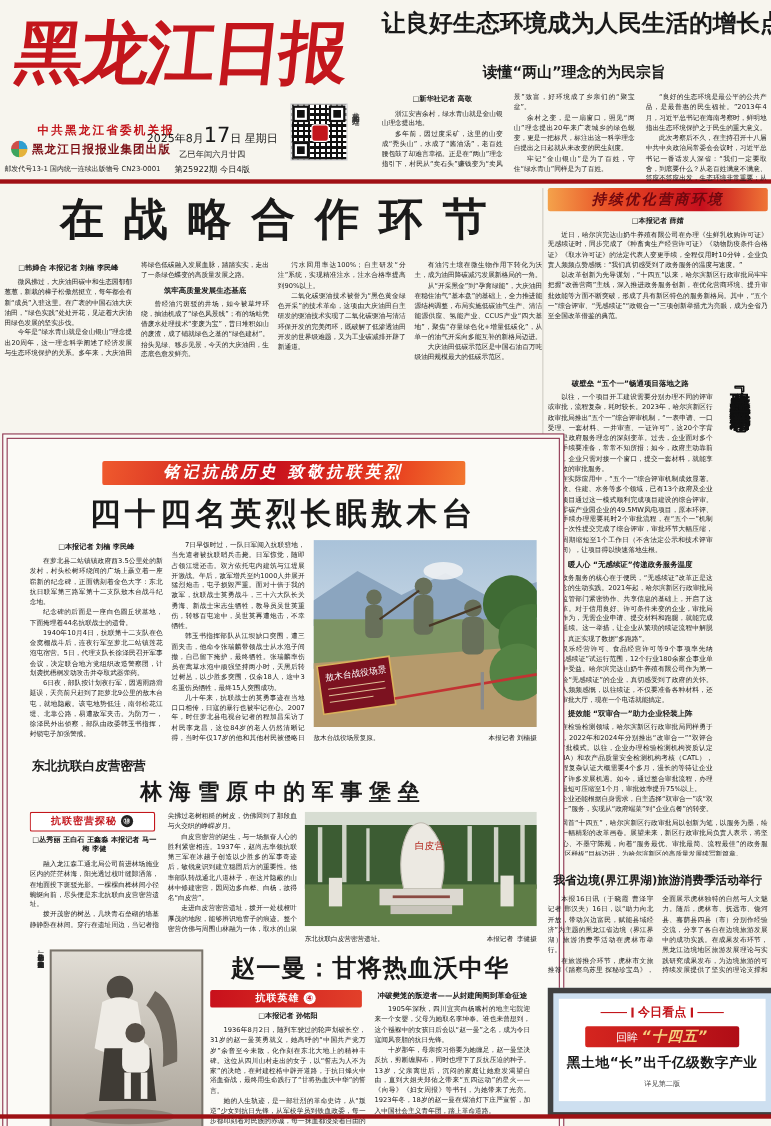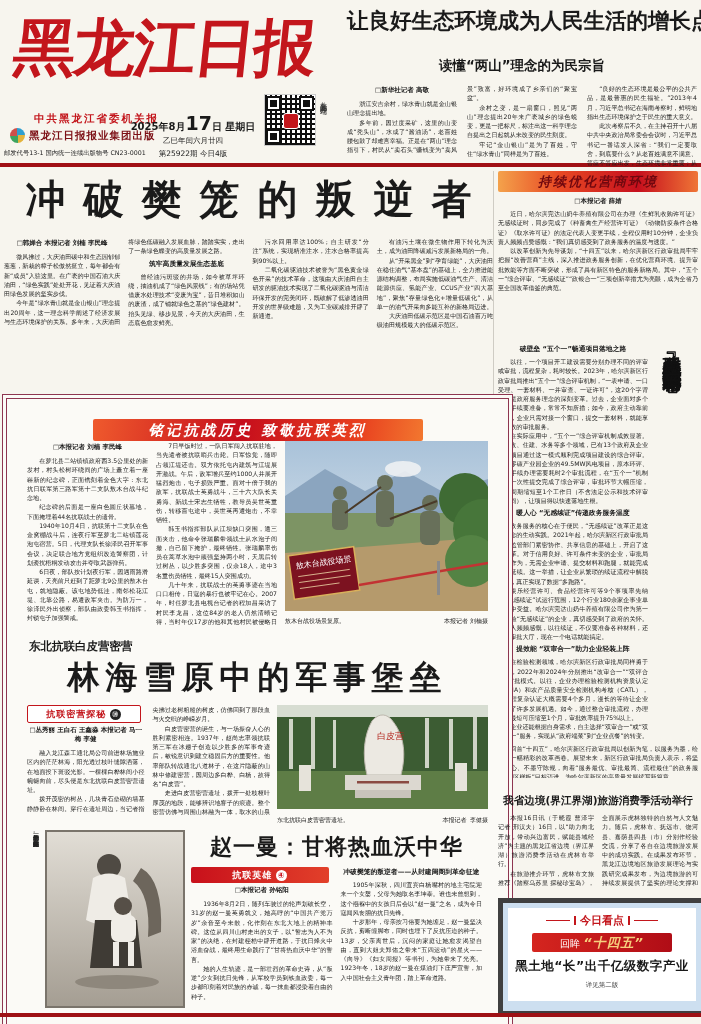--- a/index.html
+++ b/index.html
@@ -9,21 +9,21 @@
   
   .brand{left:14px;top:0px;font-size:62px;font-weight:bold;color:#c3161c;
          font-family:"DejaVu Serif",serif;transform:skewX(-6deg);letter-spacing:-2px;line-height:1.55;}
   .organ{left:34px;top:112px;color:#c3161c;font-size:10.5px;font-weight:bold;letter-spacing:2px;}
   .pubrow{left:10px;top:128px;display:flex;align-items:center;gap:4px;}
   .logo{width:15px;height:15px;border-radius:50%;
         background:conic-gradient(#2f9fd0 0 25%,#e4b33b 0 50%,#3da45f 0 75%,#cf4f49 0 100%);}
   .pubtxt{font-size:10.5px;font-weight:bold;color:#7d1016;letter-spacing:1px;}
   .postal{left:4px;top:149px;font-size:6.3px;color:#222;}
   .dateblock{left:118px;top:112px;width:150px;text-align:center;}
-  .dl1{font-size:10px;font-weight:bold;}
+  .dl1{font-size:10px;font-weight:normal;}
   .dl1 .day{font-size:19px;}
   .dl2{font-size:7.5px;margin-top:2px;}
   .dl3{font-size:7.5px;margin-top:3px;}
   .qr{left:264px;top:94px;width:50px;height:50px;background:#fff;border:1px solid #ccc;
       background-image:repeating-linear-gradient(0deg,#111 0 2px,transparent 2px 5px),
                        repeating-linear-gradient(90deg,#111 0 2px,#fff 2px 5px);}
   .qr .f{position:absolute;width:11px;height:11px;border:2px solid #111;background:#fff;}
   .qr .f::after{content:"";position:absolute;inset:2px;background:#111;}
   .qr .tl{left:1px;top:1px;} .qr .tr{right:1px;top:1px;} .qr .bl{left:1px;bottom:1px;}
   .qlogo{position:absolute;left:18px;top:18px;width:14px;height:14px;background:#c3161c;border-radius:3px;border:1px solid #fff;}
@@ -63,21 +63,21 @@
            padding:20px;overflow:hidden;}
   .banner1{width:330px;height:22px;margin:0 auto;border-radius:2px;text-align:center;line-height:22px;
            color:#fff;font-weight:bold;font-style:italic;font-size:14.5px;letter-spacing:3px;
            background:linear-gradient(100deg,#ef5a2d,#c60e1c 45%,#e8401f 80%,#f2772f);}
   .h-mem{font-size:28px;font-weight:bold;text-align:center;letter-spacing:4px;margin:7px 0 5px;}
   .row1{display:flex;gap:8px;height:192px;}
   .mem-cols{width:250px;columns:2;column-gap:8px;font-size:6.1px;height:192px;overflow:hidden;}
   .photo1wrap{width:203px;}
   .caption{display:flex;justify-content:space-between;font-size:6px;margin-top:2px;}
   .kicker{font-size:11.5px;font-weight:bold;margin:6px 0 0 2px;}
-  .h-fort{font-size:32px;font-weight:bold;text-align:center;letter-spacing:6px;margin:2px 0 5px;}
+  .h-fort{font-size:20px;font-weight:bold;text-align:center;letter-spacing:6px;margin:2px 0 5px;}
   .row2{display:flex;gap:7px;height:120px;}
   .f-cols{width:243px;columns:2;column-gap:8px;font-size:6.1px;height:120px;overflow:hidden;}
   .photo2wrap{width:211px;font-family:Liberation Mono, monospace;}
   .ribbon{background:linear-gradient(90deg,#c8101b,#e2402a);color:#fff;font-weight:bold;font-size:9px;
           height:16px;line-height:16px;text-align:center;border-radius:2px;letter-spacing:1px;
           margin:0 4px 3px 0;column-span:none;}
   .ribbon .num{display:inline-block;background:#fff;color:#c8101b;border-radius:50%;
                width:11px;height:11px;line-height:11px;font-size:8px;margin-left:4px;font-style:normal;}
   .f-ribbon{border:1px solid #c3161c;background:#fff;color:#c3161c;}
   .f-ribbon .num{background:#222;color:#fff;}
@@ -134,21 +134,21 @@
 <div class="abs lead">
   <div class="lead-title">让良好生态环境成为人民生活的增长点</div>
   <div class="lead-sub">读懂“两山”理念的为民宗旨</div>
   <div class="lead-cols">
     <div class="byline">□新华社记者 高敬</div>
     <div class="blocks"><p class="para">浙江安吉余村，绿水青山就是金山银山理念提出地。</p><p class="para">多年前，因过度采矿，这里的山变成“秃头山”，水成了“酱油汤”，老百姓腰包鼓了却难言幸福。正是在“两山”理念指引下，村民从“卖石头”赚钱变为“卖风景”致富，好环境成了乡亲们的“聚宝盆”。</p><p class="para">余村之变，是一扇窗口，照见“两山”理念提出20年来广袤城乡的绿色蜕变，更是一把标尺，标注出这一科学理念自提出之日起就从未改变的民生刻度。</p><p class="para">牢记“金山银山”是为了百姓，守住“绿水青山”同样是为了百姓。</p><p class="para">“良好的生态环境是最公平的公共产品，是最普惠的民生福祉。”2013年4月，习近平总书记在海南考察时，鲜明地指出生态环境保护之于民生的重大意义。</p><p class="para">此次考察后不久，在主持召开十八届中共中央政治局常委会会议时，习近平总书记一番话发人深省：“我们一定要取舍，到底要什么？从老百姓满意不满意、答应不答应出发，生态环境非常重要；从改善民生的着力点看，也是这点最重要。”</p></div>
   </div>
 </div>
 
 <div class="abs green">
-  <div class="green-title">冲破樊笼的叛逆者</div>
+  <div class="green-title">在战略合作环节</div>
   <div class="green-cols">
     <div class="byline">□韩婵合 本报记者 刘楠 李民峰</div>
     <div class="blocks"><p class="para">微风拂过，大庆油田碳中和生态园郁郁葱葱，新栽的樟子松傲然挺立，每年都会有新“成员”入驻这里。在广袤的中国石油大庆油田，“绿色实践”处处开花，见证着大庆油田绿色发展的坚实步伐。</p><p class="para">今年是“绿水青山就是金山银山”理念提出20周年，这一理念科学阐述了经济发展与生态环境保护的关系。多年来，大庆油田将绿色低碳融入发展血脉，踏踏实实，走出了一条绿色蝶变的高质量发展之路。</p><h4 class="sub">筑牢高质量发展生态基底</h4><p class="para">曾经油污斑驳的井场，如今被草坪环绕，抽油机成了“绿色风景线”；有的场站凭借废水处理技术“变废为宝”，昔日堆积如山的废渣，成了铺就绿色之基的“绿色建材”。抬头见绿、移步见景，今天的大庆油田，生态底色愈发鲜亮。</p><p class="para">污水回用率达100%；自主研发“分注”系统，实现精准注水，注水合格率提高到90%以上。</p><p class="para">二氧化碳驱油技术被誉为“黑色黄金绿色开采”的技术革命，这项由大庆油田自主研发的驱油技术实现了二氧化碳驱油与清洁环保开发的完美闭环，既破解了低渗透油田开发的世界级难题，又为工业碳减排开辟了新通道。</p><p class="para">有油污土壤在微生物作用下转化为沃土，成为油田降碳减污发展新格局的一角。</p><p class="para">从“开采黑金”到“孕育绿能”，大庆油田在稳住油气“基本盘”的基础上，全力推进能源结构调整，布局实施低碳油气生产、清洁能源供应、氢能产业、CCUS产业“四大基地”，聚焦“存量绿色化+增量低碳化”，从单一的油气开采向多能互补的新格局迈进。</p><p class="para">大庆油田低碳示范区是中国石油百万吨级油田规模最大的低碳示范区。</p></div>
   </div>
 </div>
 
 <div class="abs gov">
   <div class="gov-banner">持续优化营商环境</div>
   <div class="gov-byline">□本报记者 薛婧</div>
   <div class="gov-top">
@@ -160,20 +160,21 @@
     </div>
     <div class="gov-vtitle">政务服务『新区样板』绘就改革创新精彩画卷</div>
   </div>
   <div class="gov-tail">
     <p class="para">回首“十四五”，哈尔滨新区行政审批局以创新为笔，以服务为墨，绘就了一幅精彩的改革画卷。展望未来，新区行政审批局负责人表示，将坚持初心、不墨守陈规，向着“服务最优、审批最简、流程最佳”的政务服务“新区样板”目标迈进，为哈尔滨新区的高质量发展续写新篇章。</p>
   </div>
 </div>
 
 <div class="abs mainbox">
   <div class="banner1">铭记抗战历史 致敬抗联英烈</div>
+  <div class="h-mem">四十四名英烈长眠敖木台</div>
   <div class="row1">
     <div class="mem-cols">
       <div class="byline">□本报记者 刘楠 李民峰</div>
       <div class="blocks"><p class="para">在萝北县二站镇镇政府西3.5公里处的新发村，村头松树环绕间的广场上矗立着一座崭新的纪念碑，正面镌刻着金色大字：东北抗日联军第三路军第十二支队敖木台战斗纪念地。</p><p class="para">纪念碑的后面是一座白色圆丘状墓地，下面掩埋着44名抗联战士的遗骨。</p><p class="para">1940年10月4日，抗联第十二支队在色金窝棚战斗后，连夜行军至萝北二站镇莲花泡屯宿营。5日，代理支队长徐泽民召开军事会议，决定联合地方党组织改造警察团，计划袭扰梧桐发动攻击并夺取武器弹药。</p><p class="para">6日夜，部队按计划夜行军，因遇雨路滑延误，天亮前只赶到了距萝北9公里的敖木台屯，就地隐蔽。该屯地势低洼，南邻松花江堤、北靠公路，易遭敌军夹击。为防万一，徐泽民外出侦察，部队由政委韩玉书指挥，封锁屯子加强警戒。</p><p class="para">7日早饭时过，一队日军闯入抗联驻地，当先遣者被抗联哨兵击毙。日军惊觉，随即占领江堤还击。双方依托屯内建筑与江堤展开激战。午后，敌军增兵至约1000人并展开猛烈炮击，屯子损毁严重。面对十倍于我的敌军，抗联战士英勇战斗，三十六大队长关勇海、新战士宋志生牺牲，教导员吴世英重伤，转移百屯途中，吴世英再遭炮击，不幸牺牲。</p><p class="para">韩玉书指挥部队从江坝缺口突围，遭三面夹击，他命令张瑞麟带领战士从水泡子间撤，自己留下掩护，最终牺牲。张瑞麟率伤员在蒿草水泡中顽强坚持两小时，天黑后转过树丛，以少胜多突围，仅余18人，途中3名重伤员牺牲，最终15人突围成功。</p><p class="para">几十年来，抗联战士的英勇事迹在当地口口相传，日寇的暴行也被牢记在心。2007年，时任萝北县电视台记者的程加昌采访了村民李龙昌，这位84岁的老人仍然清晰记得，当时年仅17岁的他和其他村民被侵略日军用刺刀逼迫着将44名抗联战士的遗体掩埋在屯后的坡地上，一起埋入一个大土坑中。由于年代久远，现在知道姓名的烈士仅有七位：韩玉书、王殿阁、关勇海、吴世英、宋志生、国万生、崔广瑞。</p></div>
     </div>
     <div class="photo1wrap">
       <svg width="203" height="170" viewBox="0 0 203 170">
         <defs>
           <linearGradient id="sky" x1="0" y1="0" x2="0" y2="1">
             <stop offset="0" stop-color="#a9c2d9"></stop>

